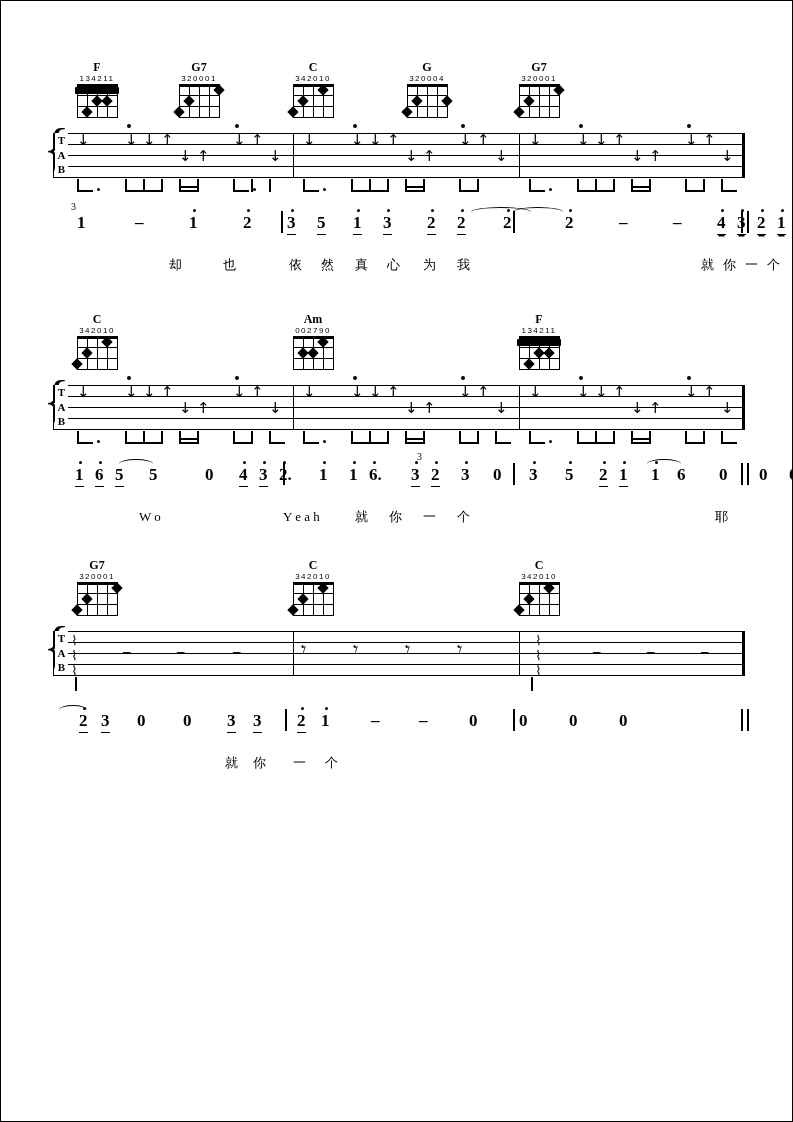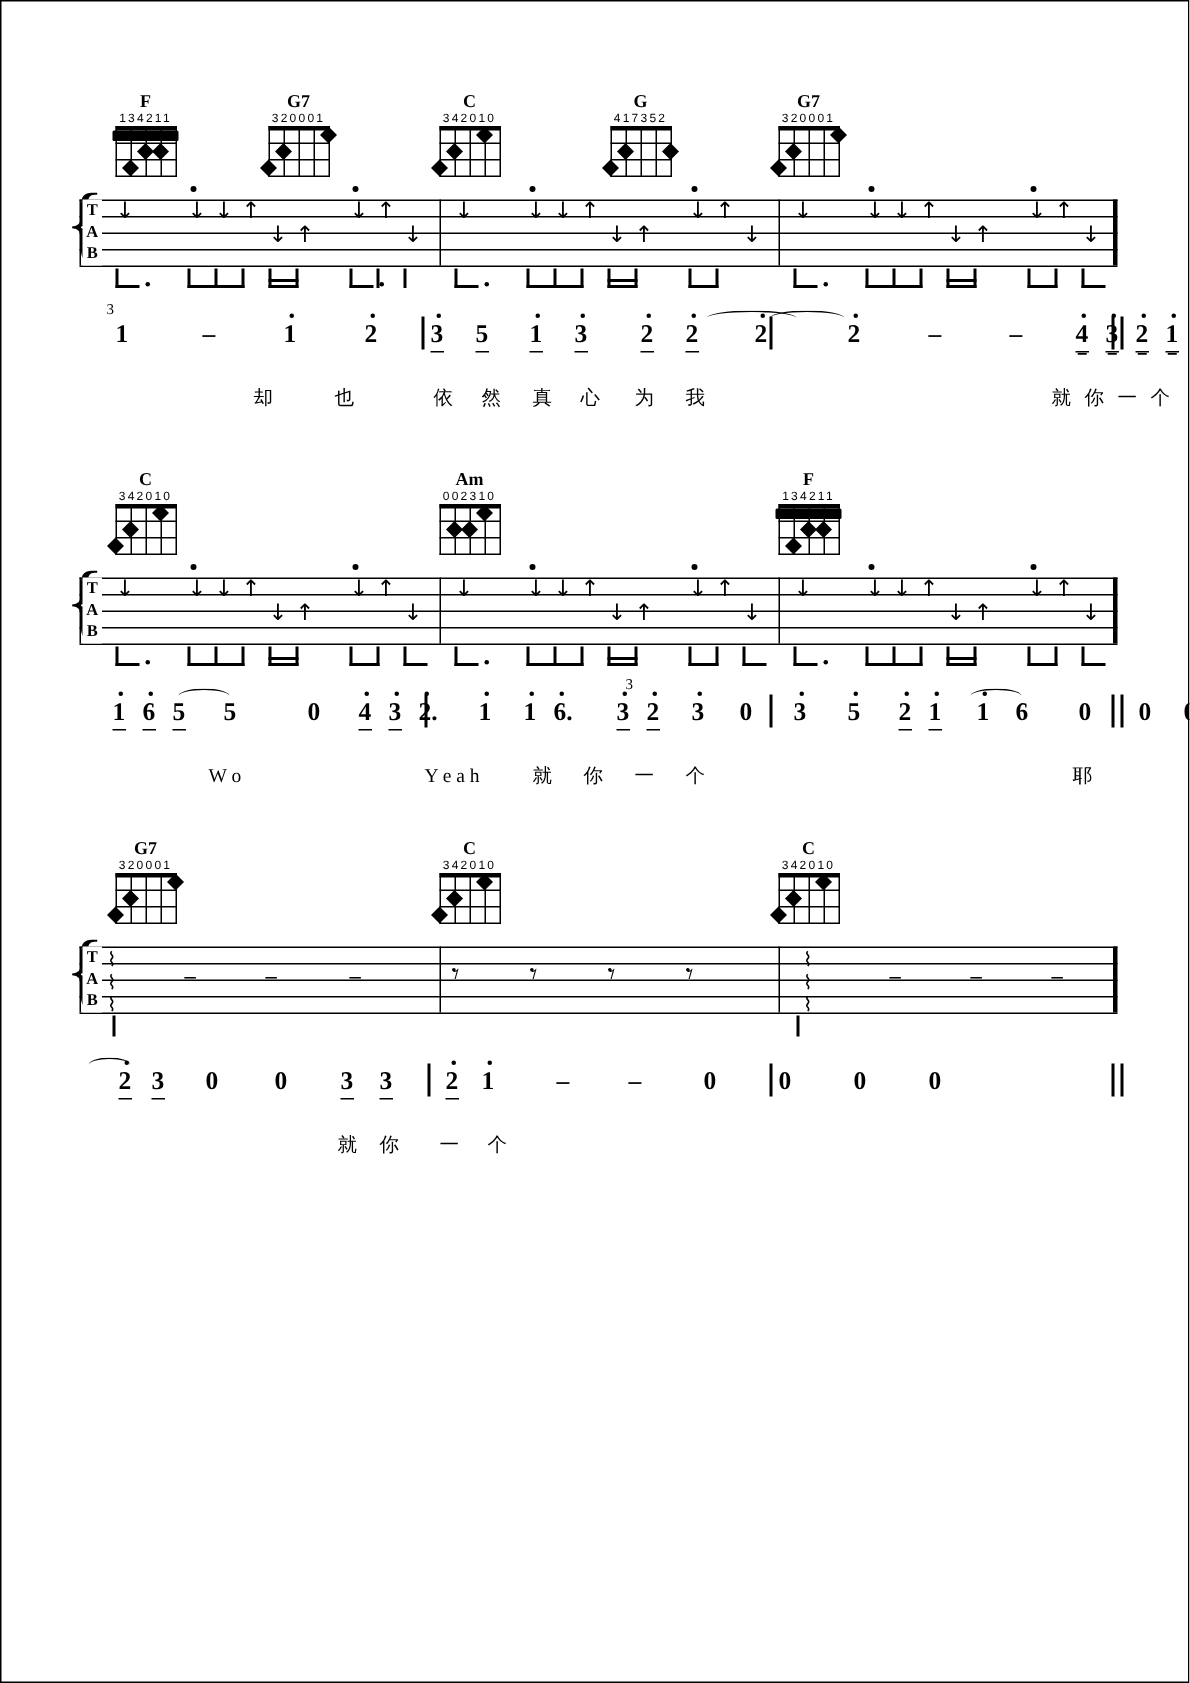--- a/index.html
+++ b/index.html
@@ -301,21 +301,21 @@
           <div class="vline" style="left:30px"></div>
           <div class="vline" style="left:40px"></div>
           <div class="dot" style="left:26px;top:2px"></div>
           <div class="dot" style="left:6px;top:13px"></div>
           <div class="dot" style="left:-4px;top:24px"></div>
         </div>
       </div>
 
       <div class="chord" style="left:398px">
         <div class="chord-name">G</div>
-        <div class="chord-fingers">417352</div>
+        <div class="chord-fingers">320004</div>
         <div class="grid">
           <div class="topbar"></div>
           <div class="hline" style="top:11px"></div>
           <div class="hline" style="top:22px"></div>
           <div class="hline" style="top:33px"></div>
           <div class="vline" style="left:0"></div>
           <div class="vline" style="left:10px"></div>
           <div class="vline" style="left:20px"></div>
           <div class="vline" style="left:30px"></div>
           <div class="vline" style="left:40px"></div>
@@ -527,21 +527,21 @@
           <div class="vline" style="left:20px"></div>
             <div class="vline" style="left:30px"></div>
           <div class="vline" style="left:40px"></div>
           <div class="dot" style="left:26px;top:2px"></div>
           <div class="dot" style="left:6px;top:13px"></div>
           <div class="dot" style="left:-4px;top:24px"></div>
         </div>
       </div>
       <div class="chord" style="left:284px">
         <div class="chord-name">Am</div>
-        <div class="chord-fingers">002310</div>
+        <div class="chord-fingers">002790</div>
         <div class="grid">
           <div class="topbar"></div>
           <div class="hline" style="top:11px"></div>
           <div class="hline" style="top:22px"></div>
           <div class="hline" style="top:33px"></div>
           <div class="vline" style="left:0"></div>
             <div class="vline" style="left:10px"></div>
           <div class="vline" style="left:20px"></div>
             <div class="vline" style="left:30px"></div>
           <div class="vline" style="left:40px"></div>

